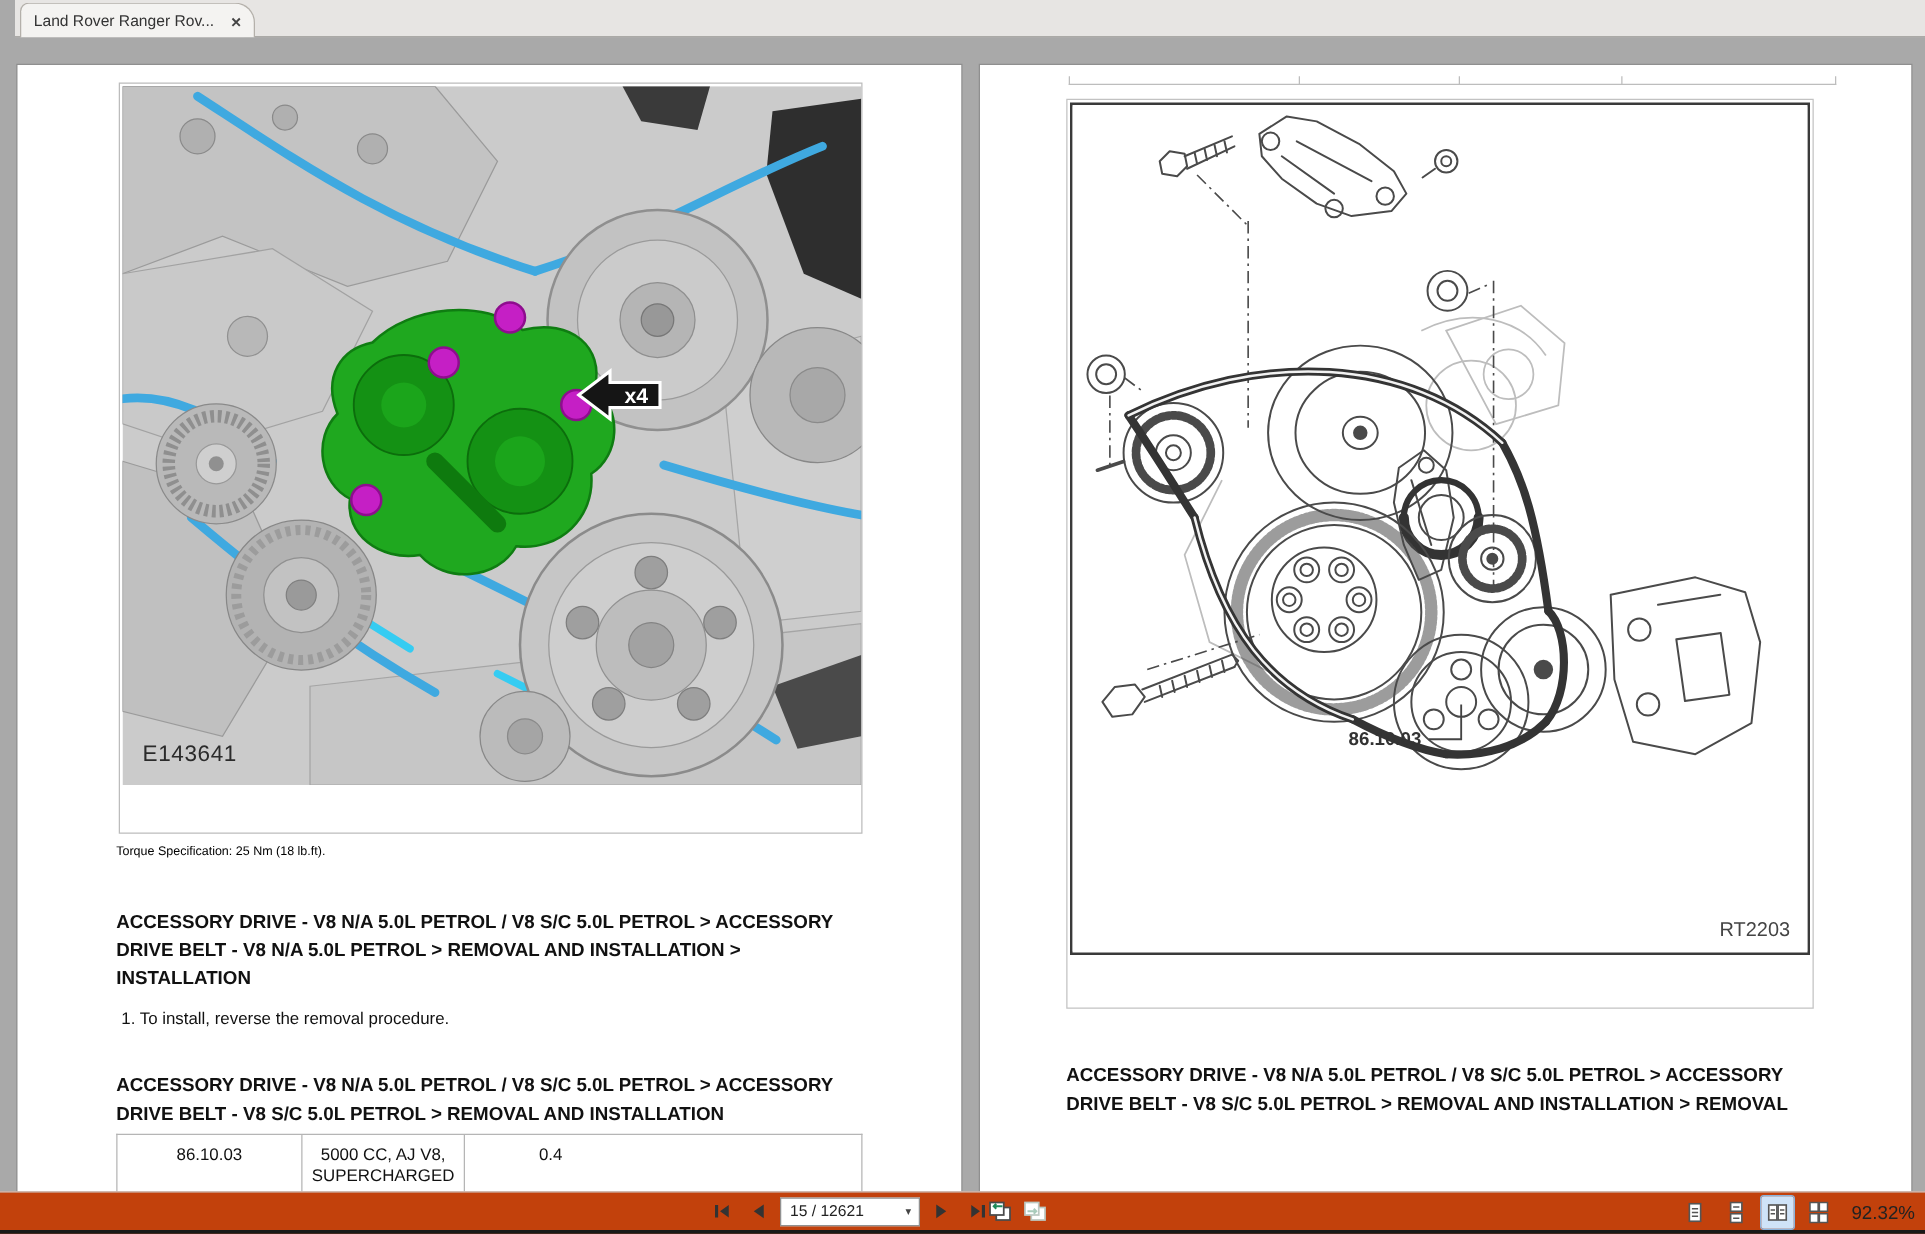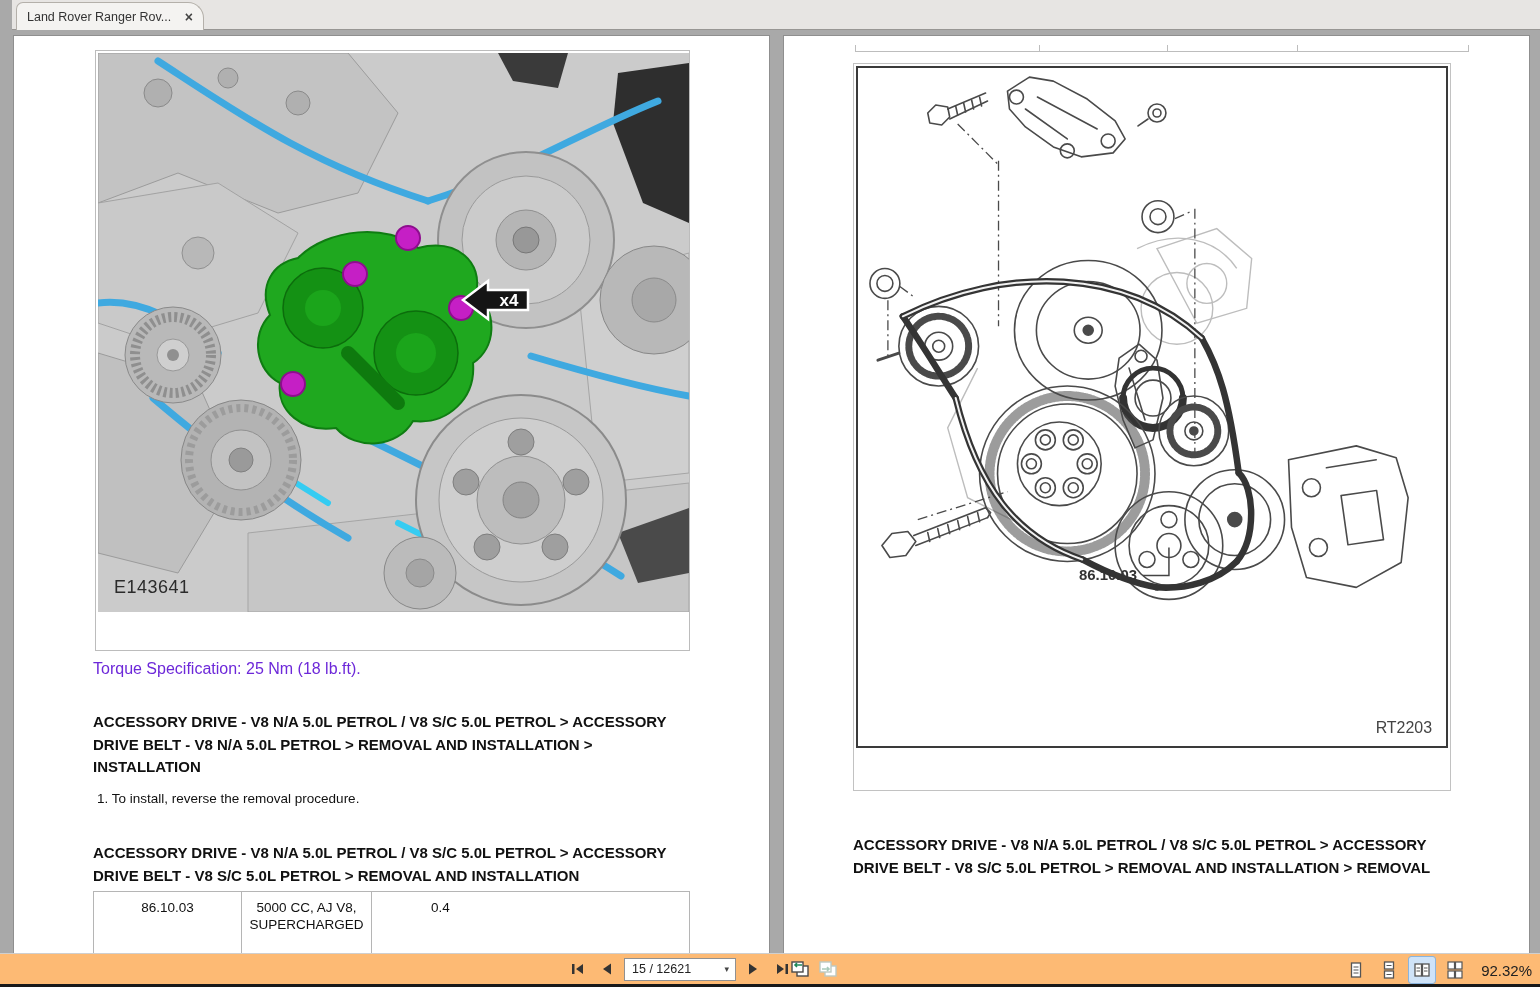--- a/index.html
+++ b/index.html
@@ -10,49 +10,49 @@
   .tabbar{position:absolute;left:12px;top:0;width:1540px;height:30px;background:#e7e5e3;
     border-bottom:1px solid #989694;}
   .tab{position:absolute;left:4px;top:2px;height:28px;width:188px;background:#f4f3f1;
     border:1px solid #b4b0aa;border-bottom:none;border-radius:7px 16px 0 0;
     display:flex;align-items:center;padding:0 10px;gap:8px;}
   .tab-title{font-size:12.5px;color:#333;white-space:nowrap;overflow:hidden;flex:1;}
   .tab-close{font-size:14px;color:#444;font-weight:bold;cursor:default;line-height:1;}
 
   
   .main{position:absolute;left:0;top:30px;width:1540px;height:923px;background:#a9a9a9;}
-  .page{position:absolute;top:6px;height:917px;background:#ffffff;
+  .page{position:absolute;top:22px;height:917px;background:#ffffff;
     box-shadow:0 0 0 1px #8f8f8f;overflow:hidden;}
   .page-left{left:14px;width:755px;}
   .page-right{left:784px;width:745px;}
 
   
   .figbox-l{position:absolute;left:81px;top:14px;width:595px;height:601px;border:1px solid #bcbcbc;background:#fff;}
   .figbox-l svg{position:absolute;left:2px;top:2px;}
-  .torque{position:absolute;left:79px;top:624px;font-size:16px;color:#6d28d9;}
+  .torque{position:absolute;left:79px;top:624px;font-size:10px;color:#000000;}
   .doc-heading{position:absolute;font-size:15px;font-weight:bold;color:#111;line-height:22.5px;}
   .h-install{left:79px;top:675px;width:582px;}
   .h-removal-l{left:79px;top:806px;width:582px;}
   .step{position:absolute;left:83px;top:755px;font-size:13.5px;color:#111;}
   .spec-table{position:absolute;left:79px;top:855px;width:597px;height:62px;
     border:1px solid #b5b5b5;border-bottom:none;display:flex;overflow:hidden;}
   .spec-cell{border-left:1px solid #b5b5b5;padding-top:7px;text-align:center;
     font-size:13.5px;line-height:17px;color:#111;}
   .spec-cell:first-child{border-left:none;}
   .c0{width:147px;}.c1{width:150px;}.c2{width:130px;}.c3{width:138px;}
 
   
   .cut-line{position:absolute;left:71px;top:9px;width:614px;height:7px;border-bottom:1px solid #bdbdbd;}
   .cut-tick{position:absolute;top:0;width:1px;height:7px;background:#bdbdbd;}
   .figbox-r{position:absolute;left:69px;top:27px;width:598px;height:728px;border:1px solid #c2c2c2;background:#fff;}
   .frame-r{position:absolute;left:2px;top:2px;width:592px;height:682px;border:2px solid #3a3a3a;background:#fff;}
   .h-removal-r{left:69px;top:798px;width:588px;}
 
   
-  .statusbar{position:absolute;left:0;bottom:0;width:1540px;height:34px;background:#fdba74;
+  .statusbar{position:absolute;left:0;bottom:0;width:1540px;height:34px;background:#c2410c;
     border-top:1px solid #cfcfcf;}
   .statusbar-edge{position:absolute;left:0;bottom:0;width:1540px;height:3px;background:#191919;}
   .nav-cluster{position:absolute;left:566px;top:3px;display:flex;align-items:center;gap:5px;}
   .tool-btn{width:24px;height:24px;display:flex;align-items:center;justify-content:center;
     border-radius:3px;cursor:default;}
   .page-field{width:112px;height:23px;background:#fff;border:1px solid #919191;display:flex;
     align-items:center;padding-left:7px;font-size:12.5px;color:#222;}
   .page-field .caret{margin-left:auto;padding:0 6px;font-size:9px;color:#444;}
   .view-cluster{position:absolute;left:788px;top:3px;display:flex;align-items:center;gap:4px;}
   .layout-cluster{position:absolute;right:8px;top:3px;display:flex;align-items:center;gap:7px;}

